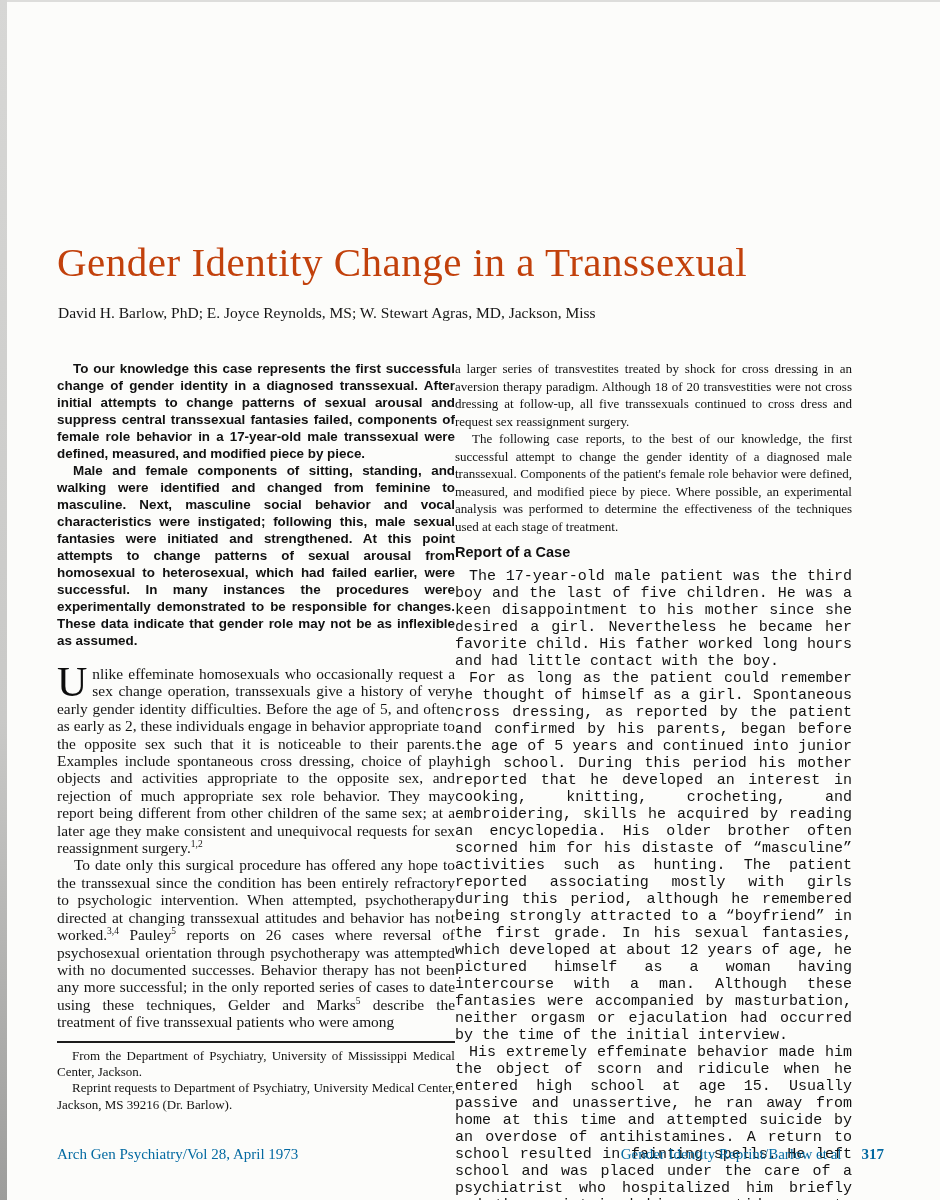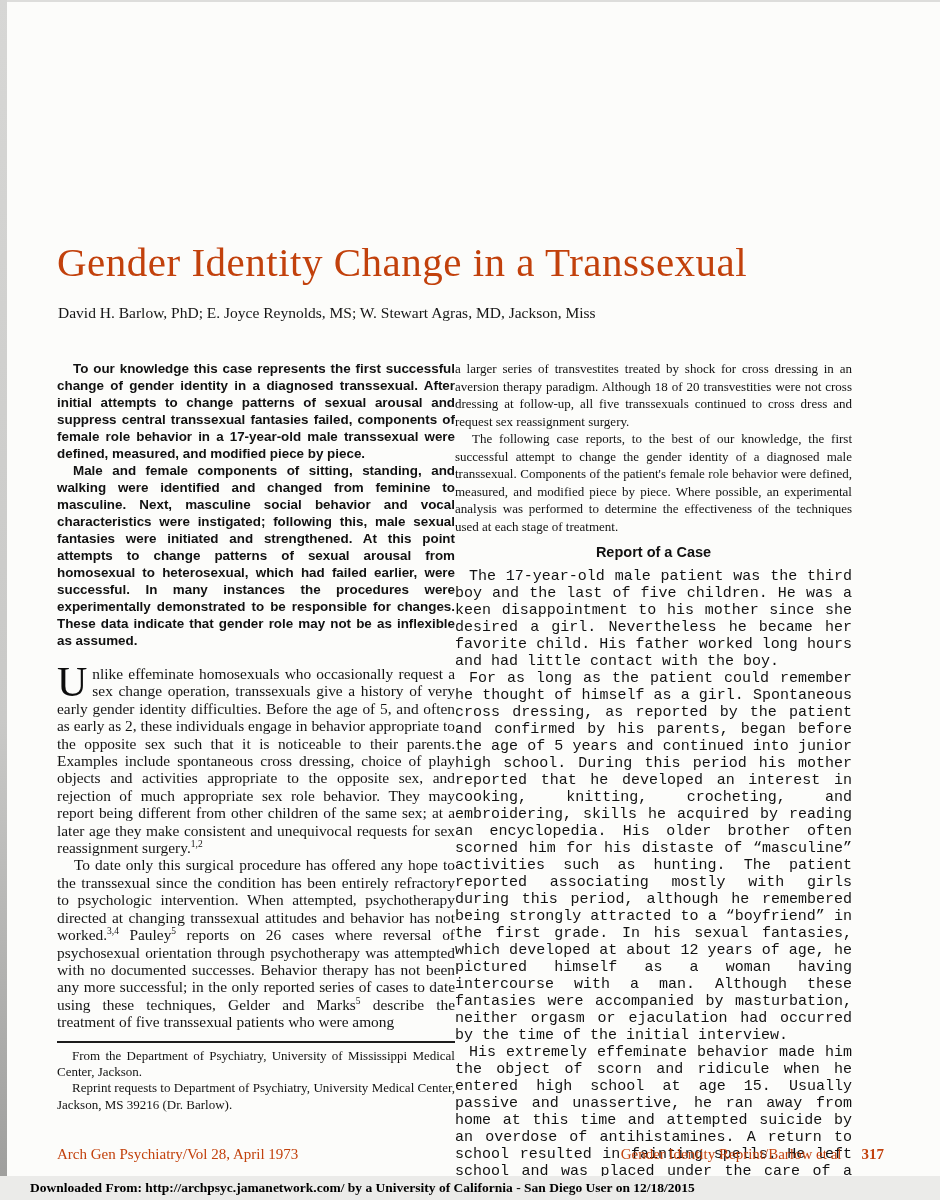--- a/index.html
+++ b/index.html
@@ -42,29 +42,29 @@
   sup{font-size:9.5px;line-height:0;}
 
   .footnote-rule{margin-top:10px;border-top:2px solid #1c1c1c;width:398px;}
   .footnotes{margin-top:5px;font-size:13px;line-height:16.4px;text-align:justify;}
   .footnotes p{margin:0;text-indent:15px;}
 
   .col.right .upper{font-size:13px;line-height:17.5px;text-align:justify;}
   .col.right .upper p{margin:0;}
   .col.right .upper p.indent{text-indent:17px;}
   .section-heading{
-    margin:9px 0 8px 0;text-align:center;
+    margin:9px 0 8px 0;
     font-family:"Liberation Sans",sans-serif;font-size:14.5px;font-weight:bold;color:#111;
   }
   .case-text{font-size:15px;line-height:17px;text-align:justify;font-family:Liberation Mono, monospace;}
   .case-text p{margin:0;text-indent:14px;}
 
   .footer{
     position:absolute;left:57px;top:1146px;width:827px;
-    display:flex;justify-content:space-between;font-size:15px;color:#c2410c;
+    display:flex;justify-content:space-between;font-size:15px;color:#0369a1;
   }
   .footer .right-group{display:flex;gap:20px;align-items:baseline;}
   .footer .pagenum{font-weight:bold;}
 
   .download-band{
     position:absolute;left:0;top:1176px;width:940px;height:24px;
     background:#eбебe9;background:#ebebe9;display:flex;align-items:center;
   }
   .download-band span{
     padding-left:30px;font-family:"Liberation Serif",serif;font-weight:bold;
@@ -120,16 +120,13 @@
   </div>
 
   <div class="footer">
     <span>Arch Gen Psychiatry/Vol 28, April 1973</span>
     <span class="right-group">
       <span>Gender Identity Reprint/Barlow et al</span>
       <span class="pagenum">317</span>
     </span>
   </div>
 
-  <div class="download-band">
-    <span>Downloaded From: http://archpsyc.jamanetwork.com/ by a University of California - San Diego User  on 12/18/2015</span>
-  </div>
 </div>
 
 </body></html>

